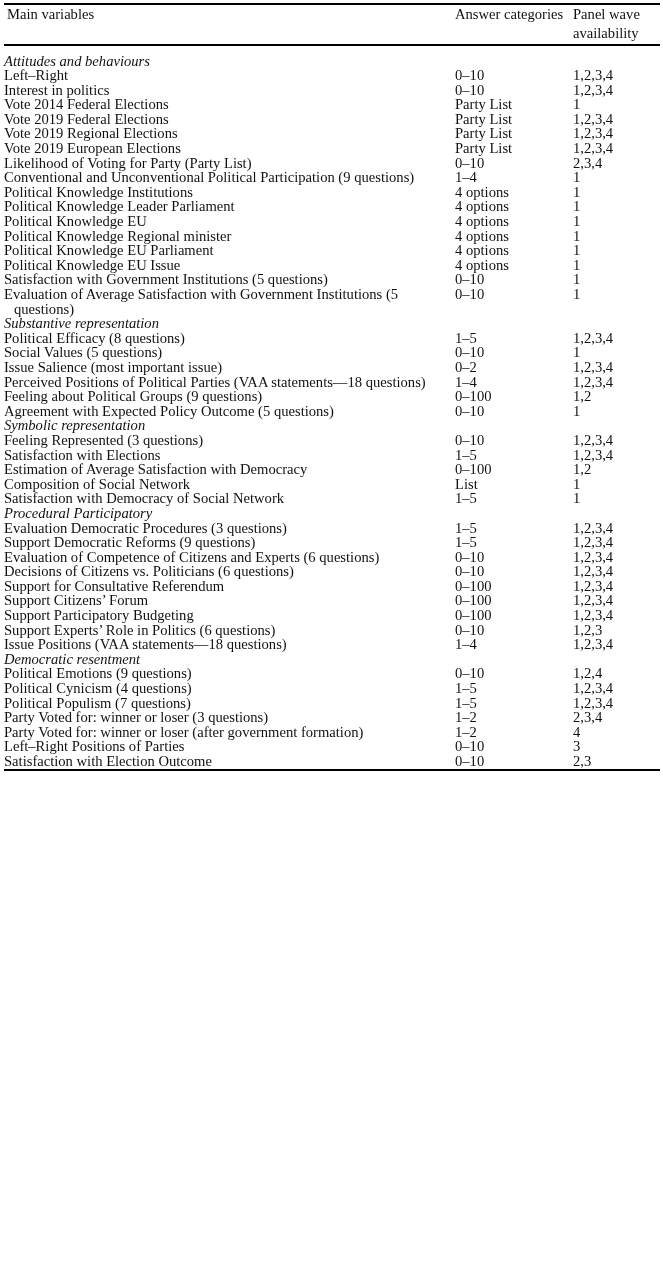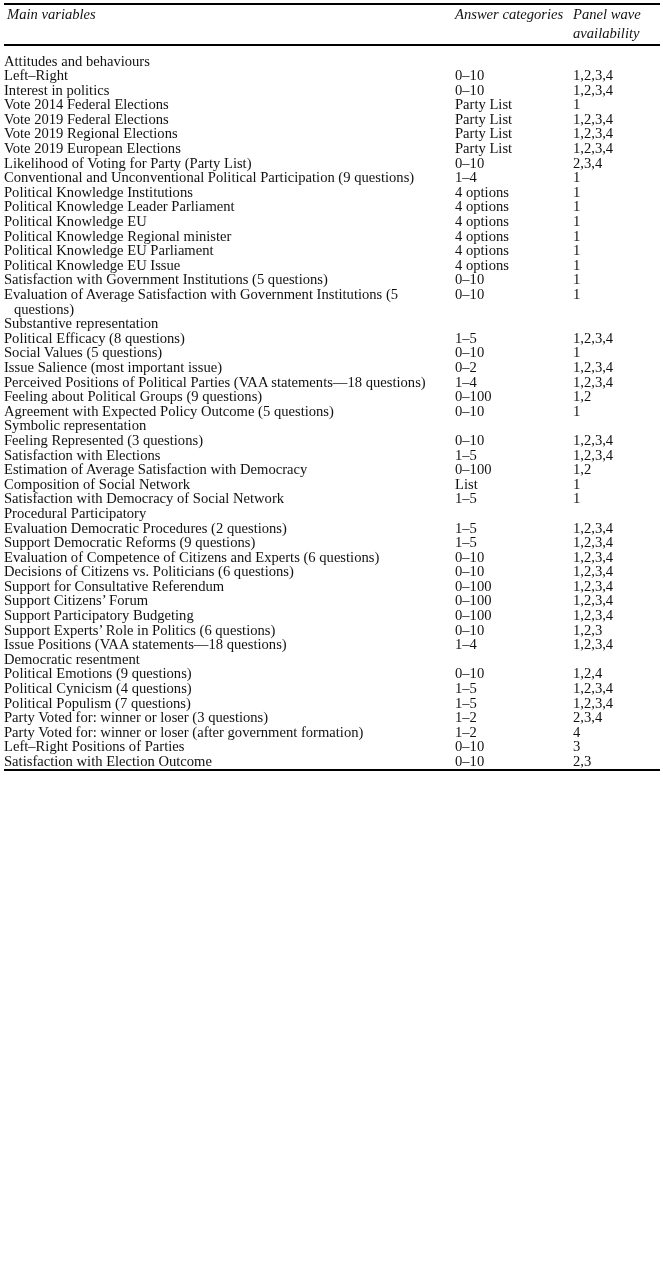--- a/index.html
+++ b/index.html
@@ -45,21 +45,20 @@
     padding: 0;
     vertical-align: top;
     text-align: left;
     font-weight: normal;
   }
 
   
   thead th {
     padding: 6px 6px 9px 3px;
     line-height: 1.32;
-    font-style: italic;
   }
   thead th.c1 { padding-left: 3px; }
 
   
   tbody td {
     line-height: 1.0;
     padding: 3.1px 6px 3.1px 3px;
   }
   tbody tr.spacer-row td {
     padding: 0;
@@ -71,20 +70,21 @@
     padding-left: 3px;
     padding-right: 10px;
     text-indent: 0;
   }
   td.var .txt {
     display: block;
     padding-left: 10px;
     text-indent: -10px;
   }
   tr.section td.var .txt {
+    font-style: italic;
     padding-left: 0;
     text-indent: 0;
   }
   td.cat, td.wave {
     white-space: nowrap;
   }
 </style>
 </head>
 <body>
 
@@ -331,21 +331,21 @@
         </tr>
         <tr class="section">
           <td class="var">
             <span class="txt">Procedural Participatory</span>
           </td>
           <td class="cat"></td>
           <td class="wave"></td>
         </tr>
         <tr class="data-row">
           <td class="var">
-            <span class="txt">Evaluation Democratic Procedures (2 questions)</span>
+            <span class="txt">Evaluation Democratic Procedures (3 questions)</span>
           </td>
           <td class="cat">1–5</td>
           <td class="wave">1,2,3,4</td>
         </tr>
         <tr class="data-row">
           <td class="var">
             <span class="txt">Support Democratic Reforms (9 questions)</span>
           </td>
           <td class="cat">1–5</td>
           <td class="wave">1,2,3,4</td>

